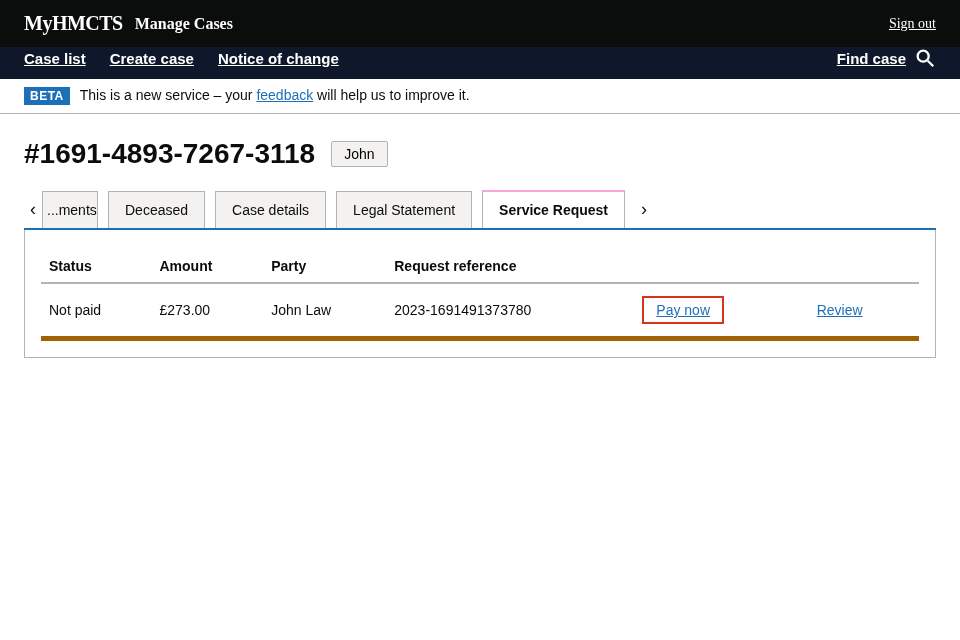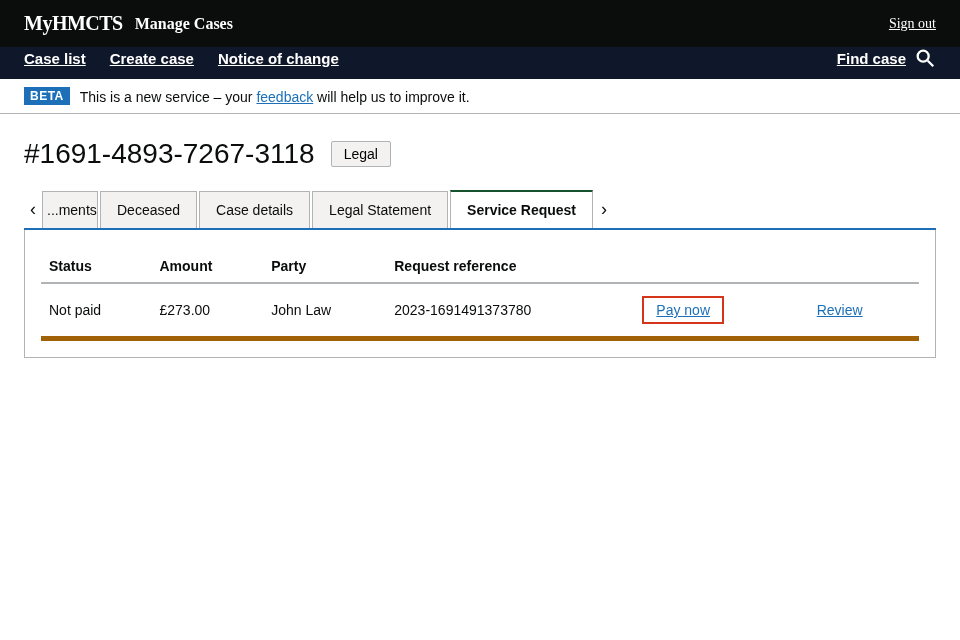--- a/index.html
+++ b/index.html
@@ -65,21 +65,21 @@
       font-size: 15px;
       font-weight: bold;
     }
 
     
     .beta-banner {
       background: #fff;
       border-bottom: 1px solid #b1b4b6;
       padding: 8px 24px;
       display: flex;
-      align-items: flex-end;
+      align-items: flex-start;
       gap: 10px;
       font-size: 14px;
     }
     .beta-tag {
       background: #1d70b8;
       color: #fff;
       font-size: 12px;
       font-weight: bold;
       padding: 2px 6px;
       letter-spacing: 0.5px;
@@ -96,21 +96,21 @@
 
     
     .case-number-row {
       display: flex;
       align-items: center;
       gap: 16px;
       margin-bottom: 20px;
     }
     .case-number {
       font-size: 28px;
-      font-weight: normal;
+      font-weight: bold;
     }
     .print-button {
       border: 1px solid #b1b4b6;
       background: #f3f2f1;
       padding: 4px 12px;
       font-size: 14px;
       cursor: pointer;
       border-radius: 2px;
     }
 
@@ -131,26 +131,26 @@
       color: #0b0c0c;
     }
     .tab {
       padding: 10px 16px;
       border: 1px solid #b1b4b6;
       border-bottom: none;
       background: #f3f2f1;
       font-size: 14px;
       cursor: pointer;
       white-space: nowrap;
-      margin-right: 2px;
+      margin-right: 10px;
       color: #0b0c0c;
     }
     .tab.active {
       background: #fff;
-      border-top: 2px solid #14532d;
+      border-top: 2px solid #f9a8d4;
       font-weight: bold;
       border-bottom: 2px solid #fff;
       margin-bottom: -2px;
       position: relative;
       z-index: 1;
     }
     .tab-partial {
       overflow: hidden;
       max-width: 50px;
     }
@@ -240,21 +240,21 @@
   <span class="beta-tag">BETA</span>
   <span>
     <span>This is a new service – your </span><a href="#">feedback</a><span> will help us to improve it.</span>
   </span>
 </div>
 
 <main class="main">
 
   <div class="case-number-row">
     <h1 class="case-number">#1691-4893-7267-3118</h1>
-    <button class="print-button">Legal</button>
+    <button class="print-button">John</button>
   </div>
 
   <div class="tabs-container">
     <button class="tab-arrow">‹</button>
     <div class="tab tab-partial" style="overflow:hidden; max-width:56px; font-size:14px; padding-left:4px;">...ments</div>
     <div class="tab">Deceased</div>
     <div class="tab">Case details</div>
     <div class="tab">Legal Statement</div>
     <div class="tab active">Service Request</div>
     <button class="tab-arrow">›</button>

